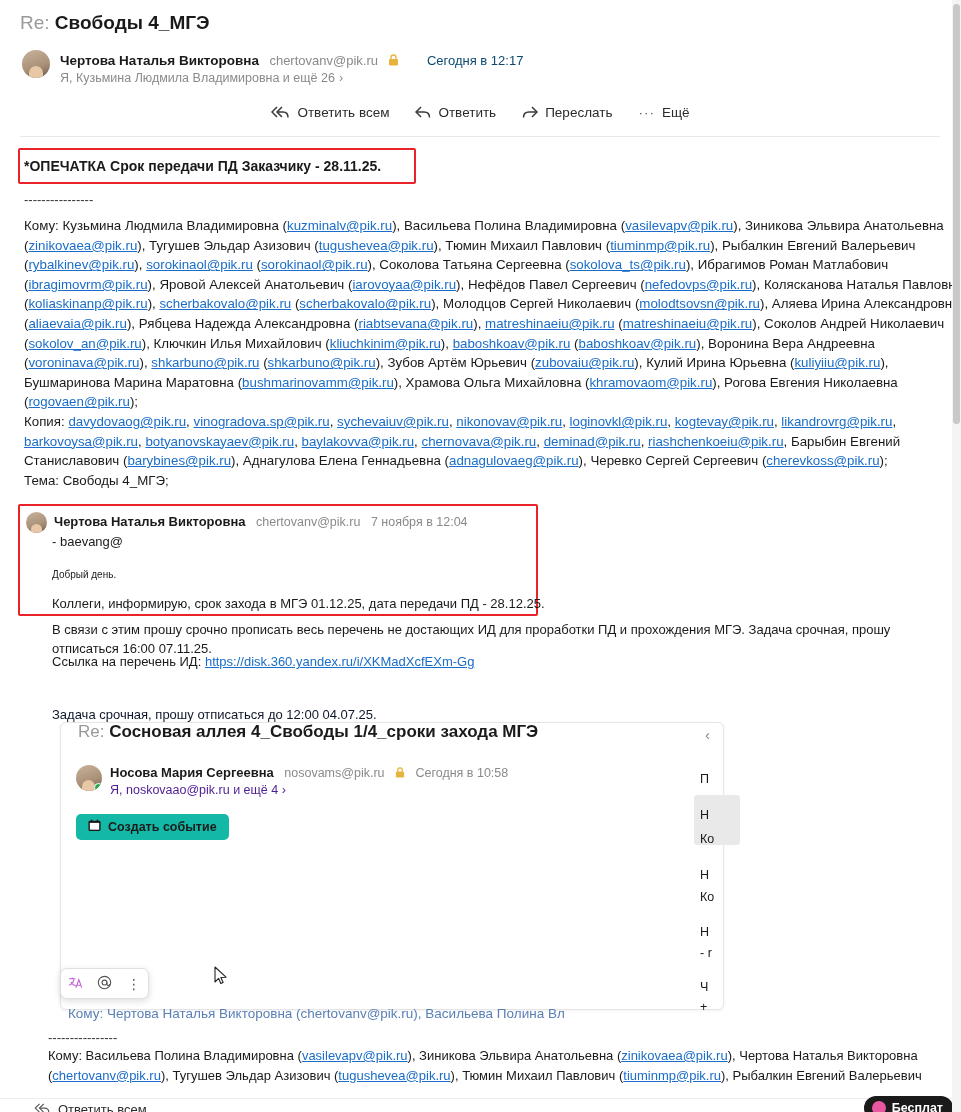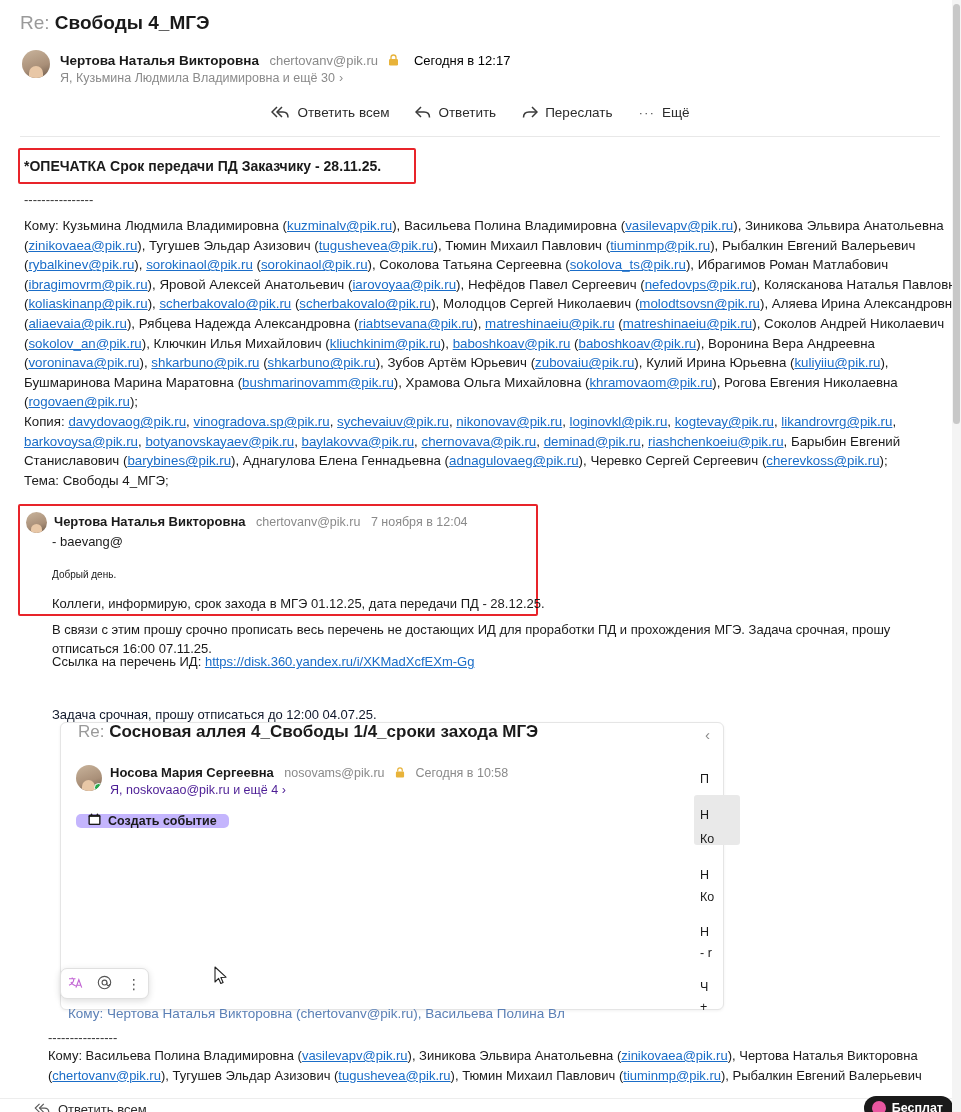--- a/index.html
+++ b/index.html
@@ -29,21 +29,21 @@
   }
   .avatar::after {
     content:""; position:absolute; left:7px; top:16px; width:14px; height:14px;
     border-radius:50% 50% 0 0; background:#e8c7a6;
   }
 
   .sender-line { position: absolute; left: 60px; top: 51px; white-space: nowrap; }
   .sender-name { font-size: 13.5px; font-weight: bold; color:#1a1a1a; }
   .sender-email { font-size: 13px; color:#8a8a8a; margin-left: 6px; }
   .lock-ico { display:inline-block; width:11px; height:12px; margin-left:6px; position:relative; top:1px; }
-  .date-txt { font-size: 13px; color:#000000; margin-left: 10px; }
+  .date-txt { font-size: 13px; color:#0c4a6e; margin-left: 23px; }
 
   .recipients-line {
     position: absolute; left: 60px; top: 71px;
     font-size: 12.5px; color: #8a8a8a; white-space: nowrap;
   }
   .recipients-line .chev { color:#8a8a8a; margin-left:4px; }
 
   
   .actionbar {
     position: absolute; left: 0; top: 100px; width: 961px; height: 24px;
@@ -120,23 +120,23 @@
     position:absolute; right:-1px; bottom:-1px; width:9px; height:9px; border-radius:50%;
     background:#23a84a; border:1.5px solid #fff; z-index:3;
   }
   .n-sender { position:absolute; left:110px; top:763px; white-space:nowrap; }
   .n-sname { font-size:13px; font-weight:bold; }
   .n-smail { font-size:12.5px; color:#8a8a8a; margin-left:6px; }
   .n-sdate { font-size:12.5px; color:#8a8a8a; margin-left:5px; }
   .n-recip { position:absolute; left:110px; top:783px; font-size:12.5px; color:#4c1d95; white-space:nowrap; }
 
   .event-btn {
-    position:absolute; left:76px; top:814px; height:14px;
+    position:absolute; left:76px; top:814px; height:26px;
     display:flex; align-items:center; gap:7px; padding:0 12px;
-    background:#c4b5fd; border-radius:5px; font-size:12.5px; font-weight:bold; color:#1a1a1a;
+    background:#14b8a6; border-radius:5px; font-size:12.5px; font-weight:bold; color:#1a1a1a;
     cursor:pointer;
   }
 
   .n-body { position:absolute; left:68px; top:862px; width:600px; font-size:13.5px; line-height:22px; color:#1a1a1a; }
 
   
   .mini-toolbar {
     position:absolute; left:60px; top:968px; width:89px; height:31px;
     background:#fff; border:1px solid #e0e0e0; border-radius:7px;
     box-shadow:0 2px 7px rgba(0,0,0,0.14);
@@ -185,21 +185,21 @@
     <span class="sender-email">chertovanv@pik.ru</span>
     <span class="lock-ico">
       <svg width="11" height="12" viewBox="0 0 11 12">
           <rect x="1" y="5" width="9" height="6.5" rx="1.2" fill="#e8b33a"></rect>
           <path d="M3 5V3.5a2.5 2.5 0 0 1 5 0V5" fill="none" stroke="#e8b33a" stroke-width="1.3"></path>
         </svg>
     </span>
     <span class="date-txt">Сегодня в 12:17</span>
   </div>
   <div class="recipients-line">
-    <span>Я, Кузьмина Людмила Владимировна и ещё 30</span><span class="chev">›</span>
+    <span>Я, Кузьмина Людмила Владимировна и ещё 26</span><span class="chev">›</span>
   </div>
 
   <div class="actionbar">
     <div class="act">
       <span>
         <svg width="19" height="13" viewBox="0 0 19 13">
             <path d="M6 1 1 6l5 5M11 1 6 6l5 5" fill="none" stroke="#3a3a3a" stroke-width="1.5"></path>
             <path d="M6 6h6c4 0 5 2.5 5 5.5" fill="none" stroke="#3a3a3a" stroke-width="1.5"></path>
           </svg>
       </span>

